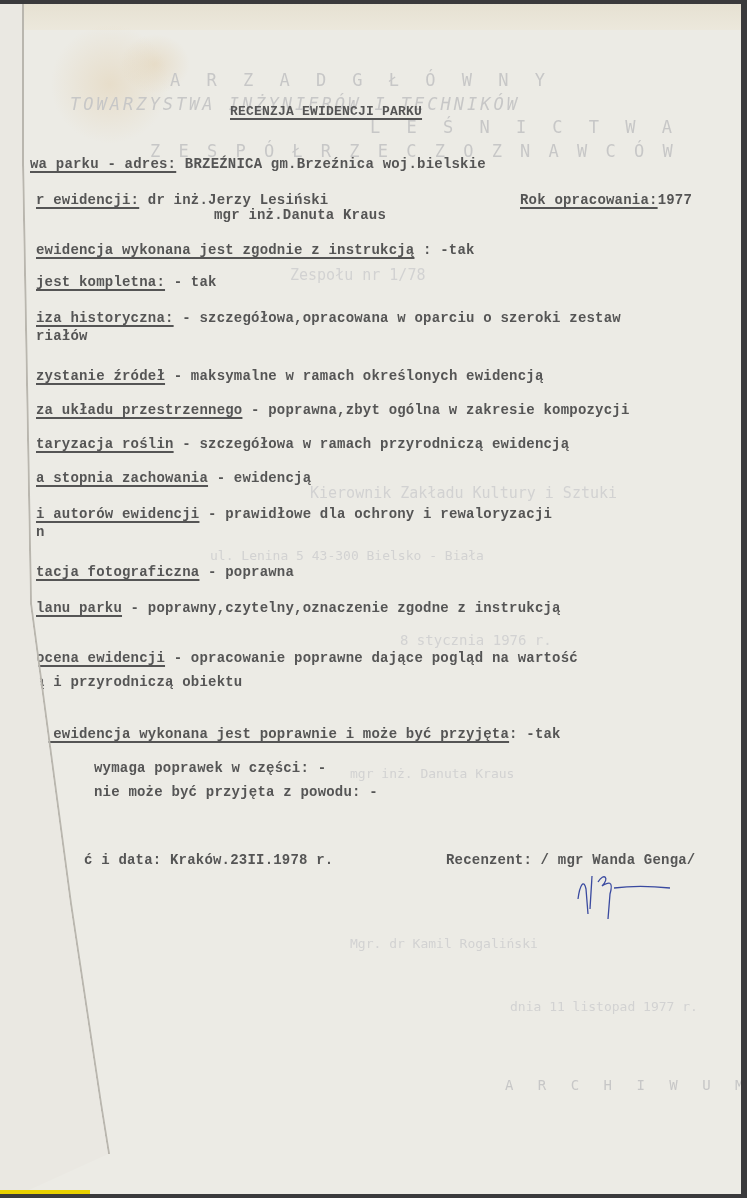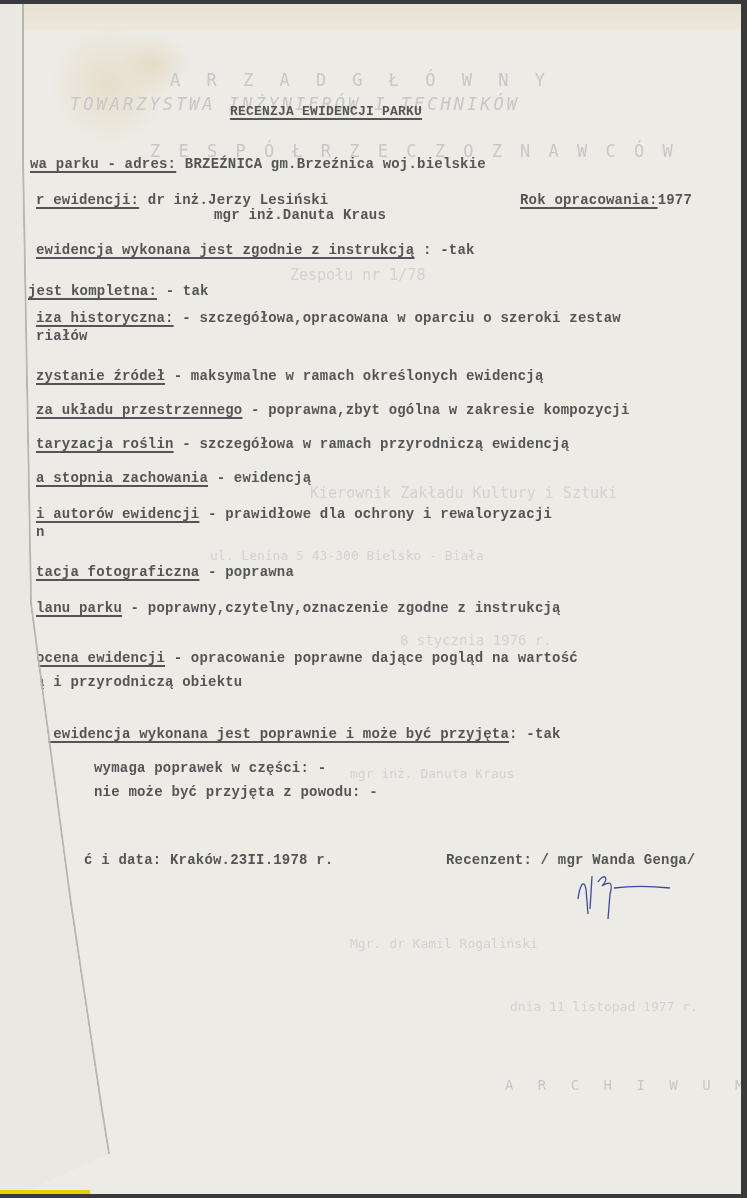--- a/index.html
+++ b/index.html
@@ -57,20 +57,21 @@
 </head>
 <body>
 
 <div class="page">
   <div class="top-strip"></div>
   <div class="stain" style="left:50px;top:20px;width:120px;height:120px;"></div>
   <div class="stain" style="left:120px;top:30px;width:70px;height:60px;"></div>
 
   <div class="ghost" style="left:170px;top:66px;">A R Z A D   G Ł Ó W N Y</div>
   <div class="ghost" style="left:70px;top:90px;letter-spacing:3px;font-style:italic;">TOWARZYSTWA INŻYNIERÓW I TECHNIKÓW</div>
+  <div class="ghost" style="left:370px;top:113px;">L E Ś N I C T W A</div>
   <div class="ghost" style="left:150px;top:137px;letter-spacing:4px;">Z E S P Ó Ł   R Z E C Z O Z N A W C Ó W</div>
   <div class="ghost-small" style="left:290px;top:262px;font-size:15px;">Zespołu nr 1/78</div>
   <div class="ghost-small" style="left:310px;top:480px;font-size:15px;">Kierownik Zakładu Kultury i Sztuki</div>
   <div class="ghost-small" style="left:210px;top:544px;font-size:13px;">ul. Lenina 5          43-300 Bielsko - Biała</div>
   <div class="ghost-small" style="left:400px;top:628px;font-size:14px;">8 stycznia 1976 r.</div>
   <div class="ghost-small" style="left:350px;top:762px;font-size:13px;">mgr inż. Danuta Kraus</div>
   <div class="ghost-small" style="left:350px;top:932px;font-size:13px;">Mgr. dr Kamil Rogaliński</div>
   <div class="ghost-small" style="left:510px;top:995px;font-size:13px;">dnia 11 listopad 1977 r.</div>
   <div class="ghost" style="left:505px;top:1073px;font-size:14px;">A R C H I W U M</div>
 
@@ -85,21 +86,21 @@
   </div>
   <div class="typed" style="left:200px;top:203px;">mgr inż.Danuta Kraus</div>
   <div class="typed" style="left:506px;top:188px;">
     <span class="u">Rok opracowania:</span><span>1977</span>
   </div>
 
   <div class="typed" style="left:22px;top:238px;">
     <span class="u">ewidencja wykonana jest zgodnie z instrukcją</span><span> :  -tak</span>
   </div>
 
-  <div class="typed" style="left:14px;top:270px;margin-top:9px;">
+  <div class="typed" style="left:22px;top:270px;">
     <span class="u">jest kompletna:</span><span>   - tak</span>
   </div>
 
   <div class="typed" style="left:22px;top:306px;">
     <span class="u">iza historyczna:</span><span> - szczegółowa,opracowana w oparciu o szeroki zestaw</span>
   </div>
   <div class="typed" style="left:22px;top:324px;">riałów</div>
 
   <div class="typed" style="left:22px;top:364px;">
     <span class="u">zystanie źródeł</span><span>  - maksymalne w ramach określonych ewidencją</span>

